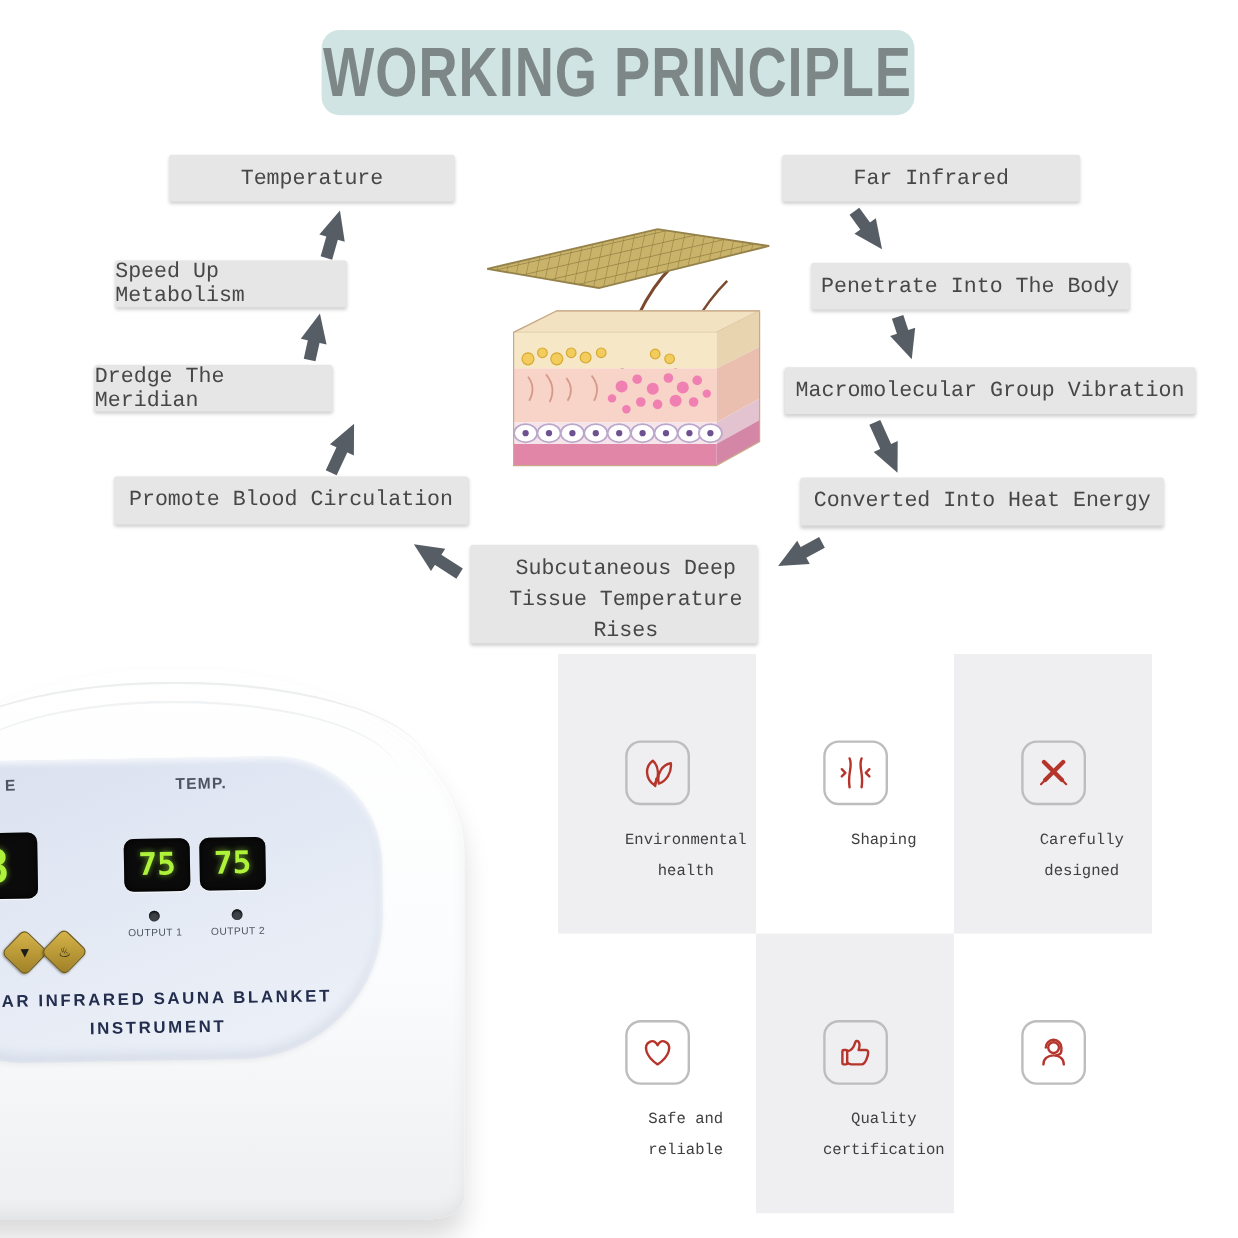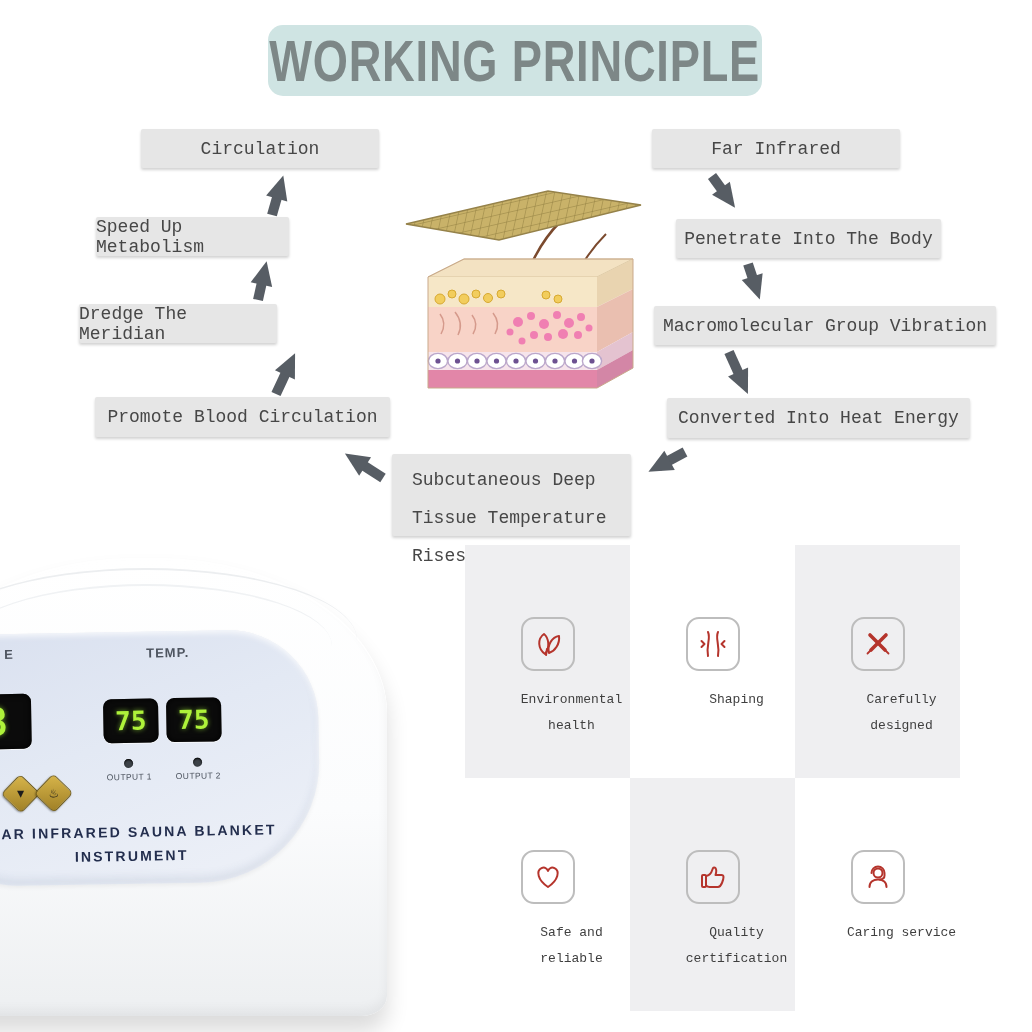--- a/index.html
+++ b/index.html
@@ -23,22 +23,22 @@
     box-shadow:0 2px 3px rgba(0,0,0,.18);border-radius:2px;}
   .fb-pers{left:141px;top:129px;width:238px;height:39px;}
   .fb-speed{left:96px;top:217px;width:193px;height:39px;}
   .fb-dredge{left:79px;top:304px;width:198px;height:39px;}
   .fb-promote{left:95px;top:397px;width:295px;height:40px;}
   .fb-far{left:652px;top:129px;width:248px;height:39px;}
   .fb-pen{left:676px;top:219px;width:265px;height:39px;}
   .fb-mac{left:654px;top:306px;width:342px;height:39px;}
   .fb-conv{left:667px;top:398px;width:303px;height:40px;}
   .fb-sub{left:392px;top:454px;width:239px;height:82px;
-    display:block;white-space:pre-line;text-align:left;
-    padding:7px 0 0 20px;box-sizing:border-box;line-height:38px;}
+    display:block;white-space:pre-line;text-align:center;
+    padding:7px 0 0 20px;box-sizing:border-box;line-height:26px;}
 
   .arrows{position:absolute;left:0;top:0;pointer-events:none;}
   .skin{position:absolute;left:398px;top:182px;}
 
   
   .device{position:absolute;left:-95px;top:558px;width:482px;height:458px;
     background:linear-gradient(180deg,#ffffff 0%,#fbfcfd 55%,#edeff1 100%);
     border-radius:48% 48% 26px 26px / 34% 34% 20px 20px;
     box-shadow:0 16px 22px rgba(0,0,0,.14), inset 0 2px 0 #fff, inset 0 -6px 12px rgba(0,0,0,.05);}
   .edge{position:absolute;border-top:2px solid #eceef0;border-radius:50% / 100% 100% 0 0;}
@@ -109,21 +109,21 @@
       <line x1="748" y1="264" x2="756" y2="288" marker-end="url(#ah)"></line>
       <line x1="729" y1="352" x2="743" y2="383" marker-end="url(#ah)"></line>
       <line x1="685" y1="452" x2="659" y2="466" marker-end="url(#ah)"></line>
       <line x1="383" y1="478" x2="355" y2="460" marker-end="url(#ah)"></line>
       <line x1="276" y1="394" x2="290" y2="364" marker-end="url(#ah)"></line>
       <line x1="258" y1="300" x2="264" y2="273" marker-end="url(#ah)"></line>
       <line x1="272" y1="215" x2="280" y2="187" marker-end="url(#ah)"></line>
     </g>
   </svg>
 
-  <div class="flow-box fb-pers">Circulation</div>
+  <div class="flow-box fb-pers">Temperature</div>
   <div class="flow-box fb-speed">Speed Up Metabolism</div>
   <div class="flow-box fb-dredge">Dredge The Meridian</div>
   <div class="flow-box fb-promote">Promote Blood Circulation</div>
   <div class="flow-box fb-far">Far Infrared</div>
   <div class="flow-box fb-pen">Penetrate Into The Body</div>
   <div class="flow-box fb-conv">Converted Into Heat Energy</div>
   <div class="flow-box fb-mac">Macromolecular Group Vibration</div>
   <div class="flow-box fb-sub">Subcutaneous Deep
 Tissue Temperature
 Rises</div>
@@ -291,17 +291,16 @@
 
     <div class="tile t5">
       <div class="icon-box">
         <svg width="32" height="32" viewBox="0 0 32 32">
           <circle cx="16" cy="12" r="4.5"></circle>
           <path d="M7.5 26 c0 -5 4 -7.5 8.5 -7.5 s8.5 2.5 8.5 7.5"></path>
           <path d="M9.5 12 a6.5 6.5 0 0 1 13 0"></path>
           <path d="M22.5 13 v1.5 c0 2.5 -2 3.8 -4.5 4"></path>
         </svg>
       </div>
-      <div class="tile-label">Caring service</div>
     </div>
 
   </div>
 </div>
 
 </body></html>

